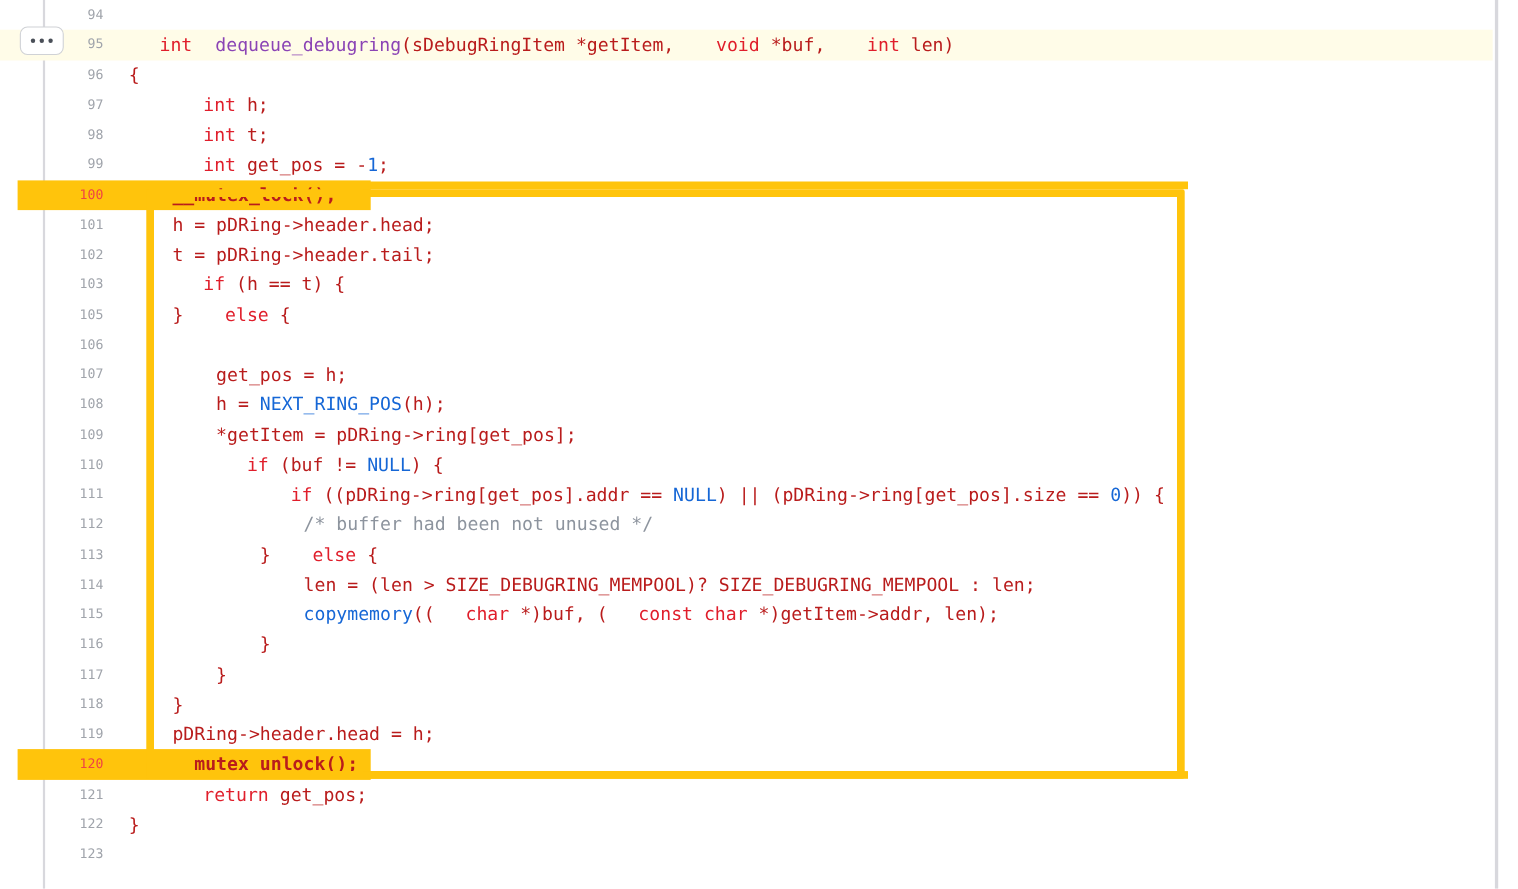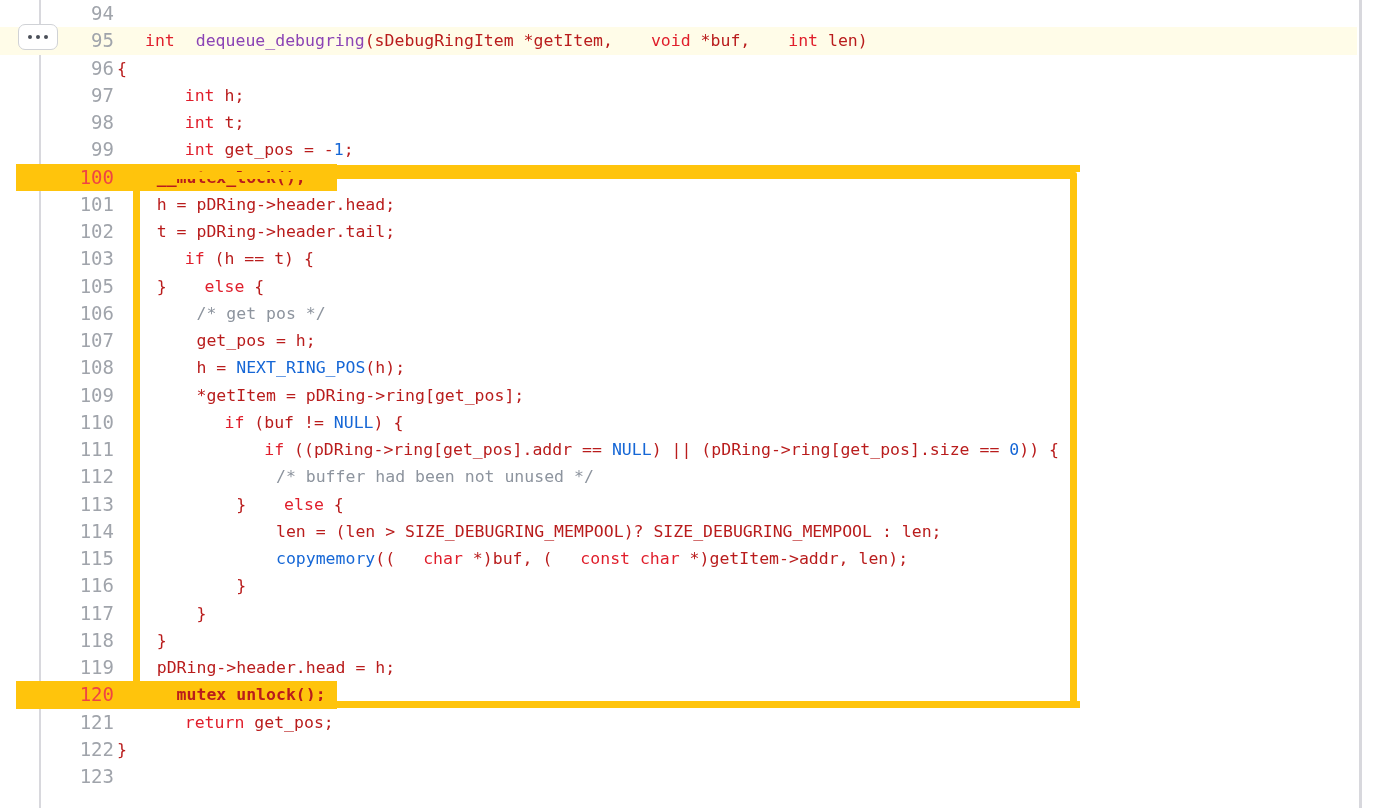--- a/index.html
+++ b/index.html
@@ -78,23 +78,22 @@
     line-height: 27.25px;
     white-space: pre;
     font-size: 16.5px;
   }
   .row .lineno {
     position: absolute;
     left: 0; top: 0;
     width: 94px;
     text-align: right;
     color: #a0a4ab;
-    font-size: 19px;
+    font-size: 12px;
     z-index: 2;
-    margin-left: 20px;
   }
   .row .src {
     position: absolute;
     left: 117px;
     top: 0;
     color: #24292e;
     z-index: 2;
   }
   
   .row .rowbg {
@@ -167,21 +166,21 @@
       <div class="row hl-soft"><div class="rowbg"></div><div class="lineno">95</div><div class="src"><span class="kw">int</span><span class="pl"> </span><span class="fn">dequeue_debugring</span><span class="pl">(sDebugRingItem *getItem, </span><span class="kw">void</span><span class="pl"> *buf, </span><span class="kw">int</span><span class="pl"> len)</span></div></div>
       <div class="row"><div class="rowbg"></div><div class="lineno">96</div><div class="src"><span class="pl">{</span></div></div>
       <div class="row"><div class="rowbg"></div><div class="lineno">97</div><div class="src"><span class="pl">    </span><span class="kw">int</span><span class="pl"> h;</span></div></div>
       <div class="row"><div class="rowbg"></div><div class="lineno">98</div><div class="src"><span class="pl">    </span><span class="kw">int</span><span class="pl"> t;</span></div></div>
       <div class="row"><div class="rowbg"></div><div class="lineno">99</div><div class="src"><span class="pl">    </span><span class="kw">int</span><span class="pl"> get_pos = -</span><span class="num">1</span><span class="pl">;</span></div></div>
       <div class="row hl-strong"><div class="rowbg"></div><div class="bandbg"></div><div class="lineno">100</div><div class="src"><span class="pl">    __mutex_lock();</span></div></div>
       <div class="row"><div class="rowbg"></div><div class="lineno">101</div><div class="src"><span class="pl">    h = pDRing-&gt;header.head;</span></div></div>
       <div class="row"><div class="rowbg"></div><div class="lineno">102</div><div class="src"><span class="pl">    t = pDRing-&gt;header.tail;</span></div></div>
       <div class="row"><div class="rowbg"></div><div class="lineno">103</div><div class="src"><span class="pl">    </span><span class="kw">if</span><span class="pl"> (h == t) {</span></div></div>
       <div class="row"><div class="rowbg"></div><div class="lineno">105</div><div class="src"><span class="pl">    } </span><span class="kw">else</span><span class="pl"> {</span></div></div>
-      <div class="row"><div class="rowbg"></div><div class="lineno">106</div><div class="src"><span class="pl">        </span><span class="cmt">/* get pos */</span></div></div>
+      <div class="row"><div class="rowbg"></div><div class="lineno">106</div></div>
       <div class="row"><div class="rowbg"></div><div class="lineno">107</div><div class="src"><span class="pl">        get_pos = h;</span></div></div>
       <div class="row"><div class="rowbg"></div><div class="lineno">108</div><div class="src"><span class="pl">        h = </span><span class="mac">NEXT_RING_POS</span><span class="pl">(h);</span></div></div>
       <div class="row"><div class="rowbg"></div><div class="lineno">109</div><div class="src"><span class="pl">        *getItem = pDRing-&gt;ring[get_pos];</span></div></div>
       <div class="row"><div class="rowbg"></div><div class="lineno">110</div><div class="src"><span class="pl">        </span><span class="kw">if</span><span class="pl"> (buf != </span><span class="mac">NULL</span><span class="pl">) {</span></div></div>
       <div class="row"><div class="rowbg"></div><div class="lineno">111</div><div class="src"><span class="pl">            </span><span class="kw">if</span><span class="pl"> ((pDRing-&gt;ring[get_pos].addr == </span><span class="mac">NULL</span><span class="pl">) || (pDRing-&gt;ring[get_pos].size == </span><span class="num">0</span><span class="pl">)) {</span></div></div>
       <div class="row"><div class="rowbg"></div><div class="lineno">112</div><div class="src"><span class="pl">                </span><span class="cmt">/* buffer had been not unused */</span></div></div>
       <div class="row"><div class="rowbg"></div><div class="lineno">113</div><div class="src"><span class="pl">            } </span><span class="kw">else</span><span class="pl"> {</span></div></div>
       <div class="row"><div class="rowbg"></div><div class="lineno">114</div><div class="src"><span class="pl">                len = (len &gt; SIZE_DEBUGRING_MEMPOOL)? SIZE_DEBUGRING_MEMPOOL : len;</span></div></div>
       <div class="row"><div class="rowbg"></div><div class="lineno">115</div><div class="src"><span class="pl">                </span><span class="mac">copymemory</span><span class="pl">((</span><span class="kw">char</span><span class="pl"> *)buf, (</span><span class="kw">const char</span><span class="pl"> *)getItem-&gt;addr, len);</span></div></div>
       <div class="row"><div class="rowbg"></div><div class="lineno">116</div><div class="src"><span class="pl">            }</span></div></div>

